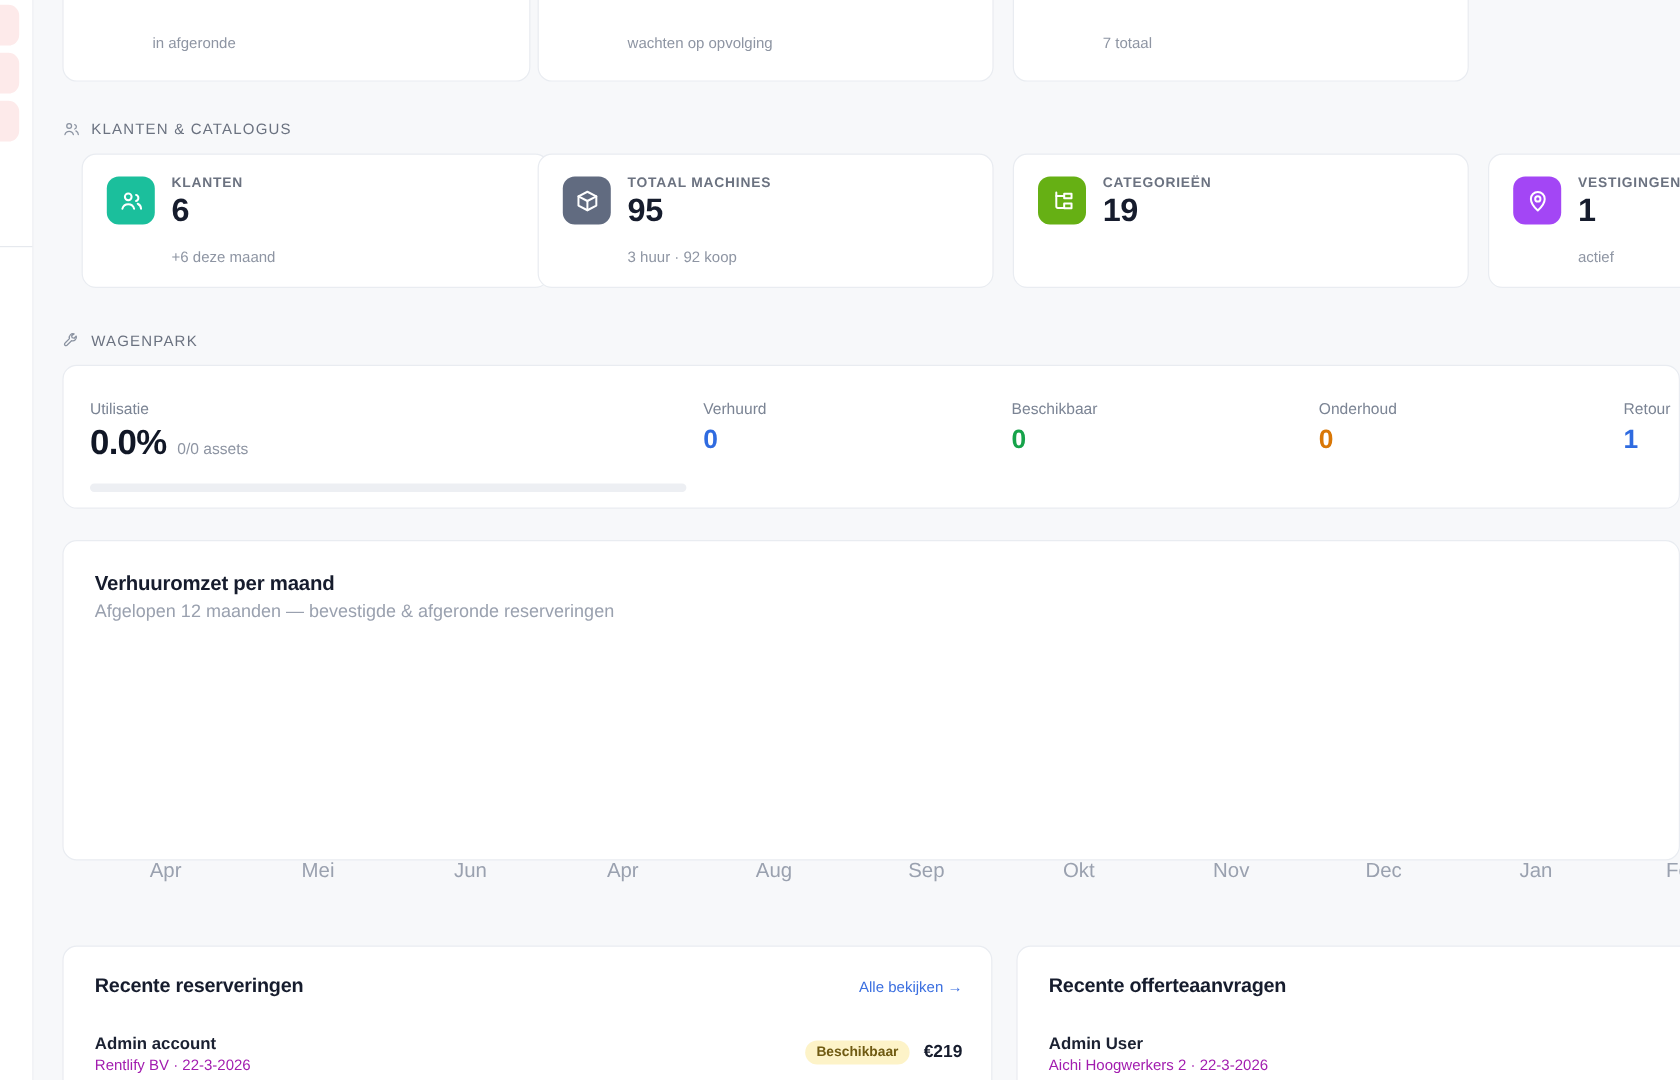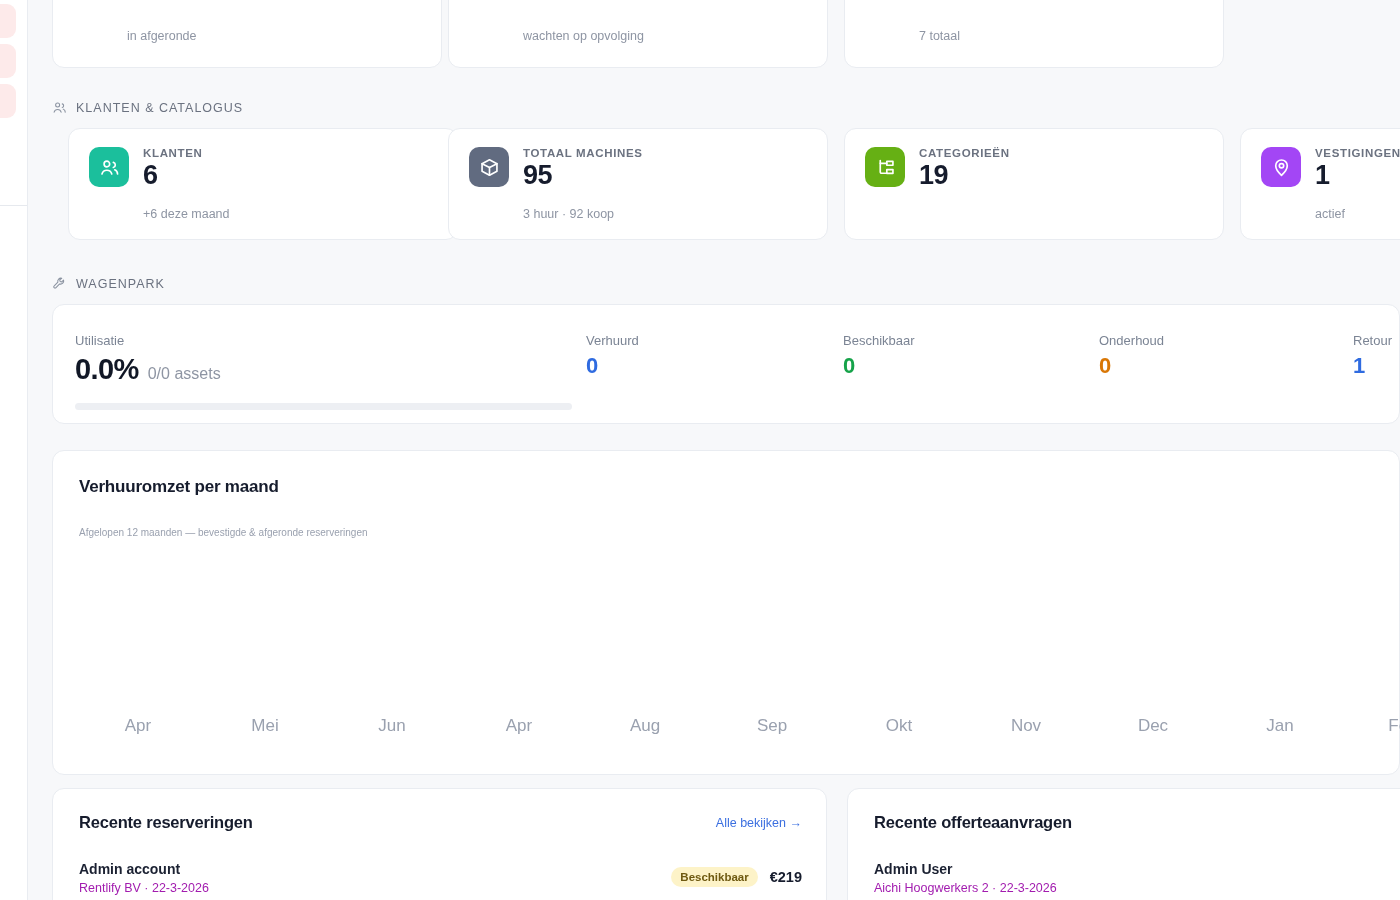--- a/index.html
+++ b/index.html
@@ -67,30 +67,30 @@
   .section-head .sh-icon svg { width: 15px; height: 15px; stroke: #8b93a1; fill: none; stroke-width: 1.7; stroke-linecap: round; stroke-linejoin: round; }
   .section-head .sh-text {
     font-size: 12.5px; font-weight: 400; letter-spacing: 1.0px;
     color: #6b7280; text-transform: uppercase;
   }
 
   
   .fleet-col { position: absolute; top: 28px; }
   .fleet-label { font-size: 13px; color: #7b8494; margin-bottom: 5px; white-space: nowrap; }
   .fleet-big { font-size: 29px; font-weight: 700; color: #111726; letter-spacing: -0.6px; display: inline-block; vertical-align: baseline; }
-  .fleet-side { font-size: 16px; color: #8e95a3; margin-left: 9px; display: inline-block; }
+  .fleet-side { font-size: 13px; color: #8e95a3; margin-left: 9px; display: inline-block; }
   .fleet-num { font-size: 22px; font-weight: 700; letter-spacing: -0.2px; }
   .fleet-bar {
     position: absolute; left: 22px; top: 98px; width: 497px; height: 7px;
     border-radius: 4px; background: #edeff3;
   }
 
   
   .chart-title { position: absolute; left: 26px; top: 26px; font-size: 17px; font-weight: 700; color: #161c2d; letter-spacing: -0.2px; }
-  .chart-sub { position: absolute; left: 26px; top: 50px; font-size: 10px; color: #9aa1af; margin-top: 26px; }
+  .chart-sub { position: absolute; left: 26px; top: 50px; font-size: 15px; color: #9aa1af; }
   .chart-plot { position: absolute; left: 26px; top: 80px; right: 0; height: 182px; }
   .chart-axis { position: absolute; left: 0; top: 265px; width: 100%; height: 20px; }
   .chart-tick { position: absolute; font-size: 17px; color: #9aa1af; transform: translateX(-50%); white-space: nowrap; }
 
   
   .list-head {
     position: absolute; left: 26px; right: 24px; top: 24px;
     display: flex; align-items: center; justify-content: space-between;
   }
   .list-title { font-size: 16.5px; font-weight: 700; color: #161c2d; letter-spacing: -0.2px; }
@@ -248,21 +248,21 @@
       <div class="fleet-col" style="left:1046px;">
         <div class="fleet-label">Onderhoud</div>
         <div class="fleet-num" style="color:#d97706">0</div>
       </div>
       <div class="fleet-col" style="left:1300px;">
         <div class="fleet-label">Retour</div>
         <div class="fleet-num" style="color:#2f6be0">1</div>
       </div>
     </div>
 
-    <div class="card" style="left:0; top:450px; width:1348px; height:325px;text-align:center;">
+    <div class="card" style="left:0; top:450px; width:1348px; height:267px;text-align:center;">
       <div class="chart-title">Verhuuromzet per maand</div>
       <div class="chart-sub">Afgelopen 12 maanden — bevestigde &amp; afgeronde reserveringen</div>
       <div class="chart-plot"></div>
       <div class="chart-axis">
         <div class="chart-tick" style="left:85px">Apr</div>
         <div class="chart-tick" style="left:212px">Mei</div>
         <div class="chart-tick" style="left:339px">Jun</div>
         <div class="chart-tick" style="left:466px">Apr</div>
         <div class="chart-tick" style="left:592px">Aug</div>
         <div class="chart-tick" style="left:719px">Sep</div>

